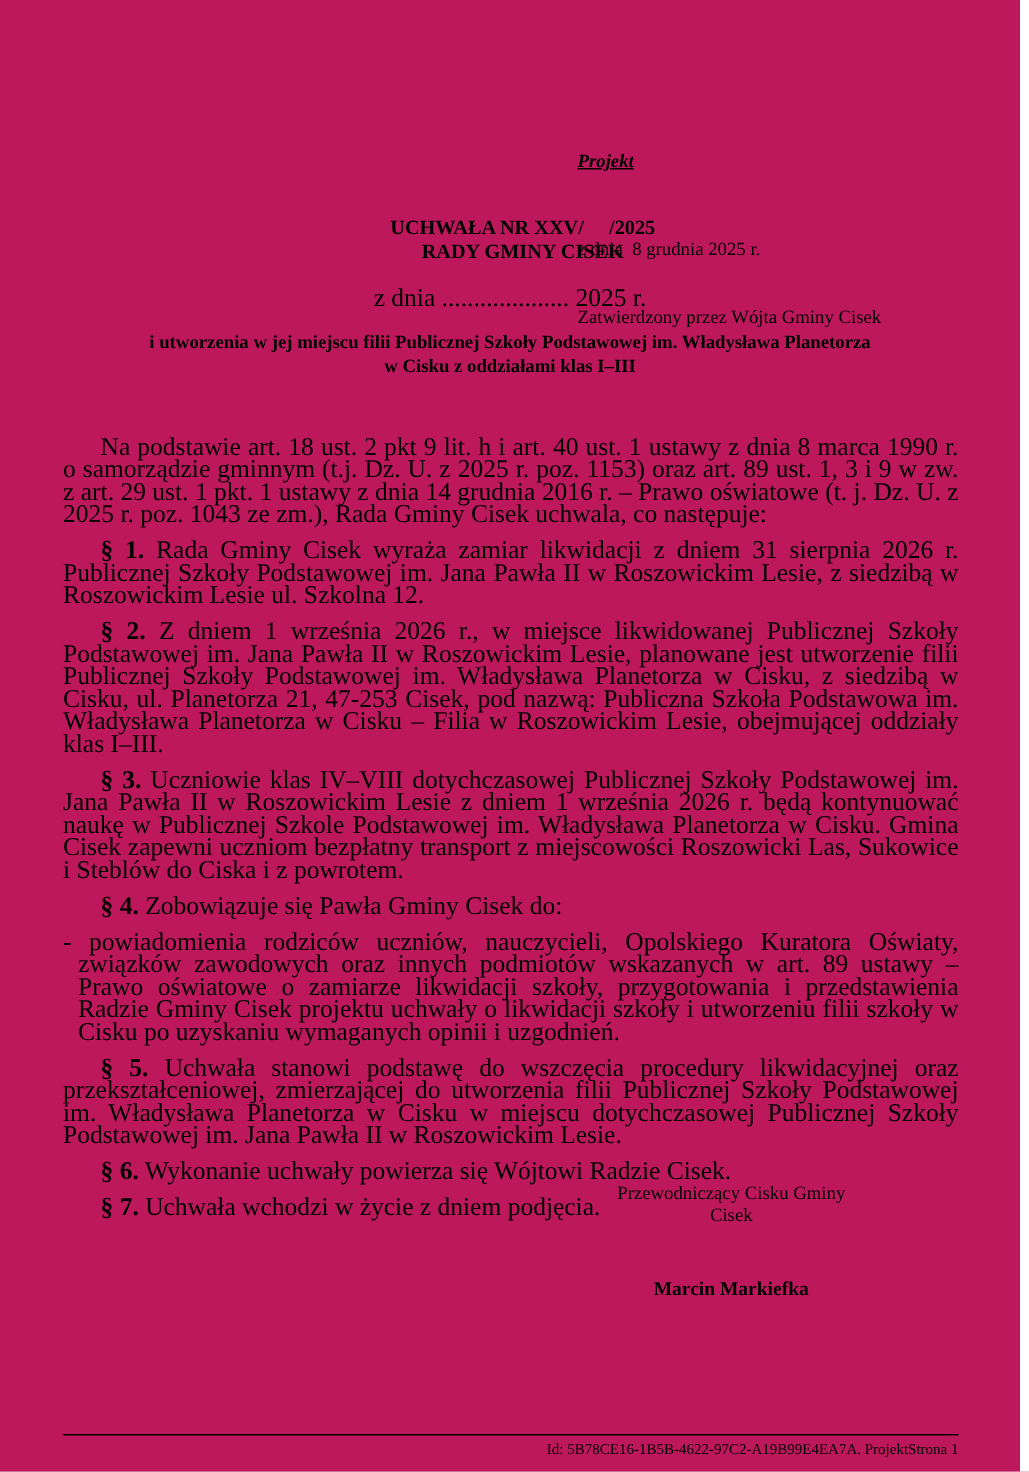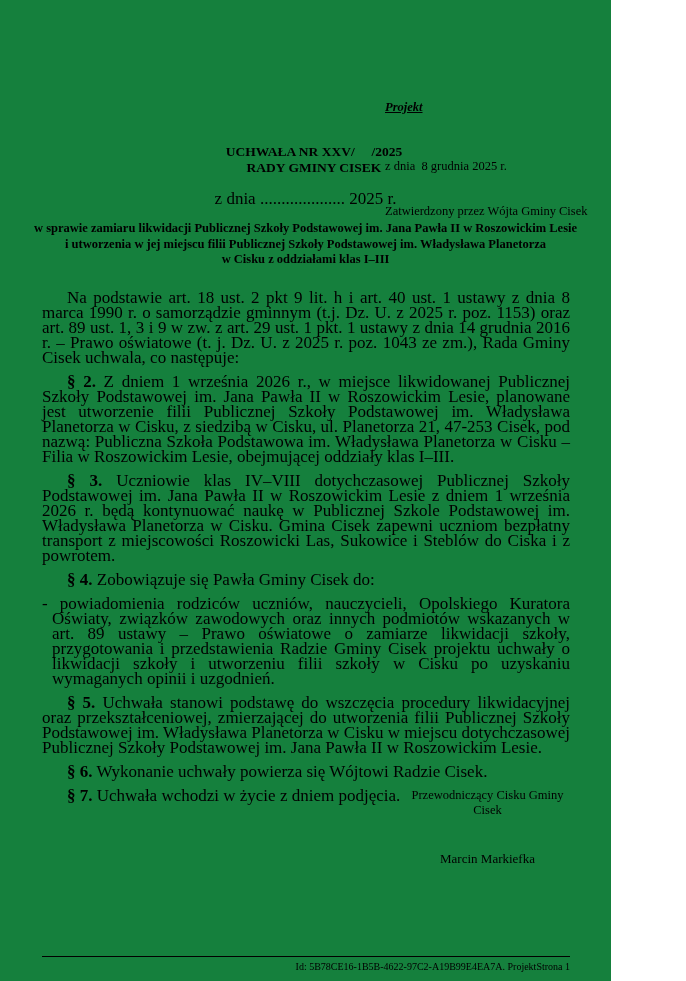--- a/index.html
+++ b/index.html
@@ -3,21 +3,21 @@
 <meta charset="utf-8">
 <style>
   html, body { margin: 0; padding: 0; background: #ffffff; }
   body {
     width: 686px; height: 981px;
     font-family: "Liberation Serif", "DejaVu Serif", serif;
     color: #000000;
     position: relative;
     overflow: hidden;
   }
-  .page { position: relative; width: 576px; height: 981px; background: #15803d; padding-left: 35px; }
+  .page { position: relative; width: 680px; height: 981px; background: #be185d; }
 
   
   .header-right {
     position: absolute; left: 385px; top: 70px;
     font-size: 12.5px; line-height: 15px; white-space: pre;
   }
   .draft-label {
     font-weight: bold; font-style: italic; text-decoration: underline;
     margin-bottom: 14px;
   }
@@ -52,21 +52,21 @@
   .b { font-weight: bold; }
   .list-item { padding-left: 10px; text-indent: -10px; margin-top: -3px; }
 
   
   .sig-block {
     position: absolute; left: 345px; top: 788px; width: 285px;
     text-align: center; font-size: 12.5px; line-height: 15px;
   }
   .sig-name {
     position: absolute; left: 345px; top: 851px; width: 285px;
-    text-align: center; font-size: 13px; font-weight: normal;
+    text-align: center; font-size: 13px; font-weight: bold;
   }
 
   
   .footer-rule {
     position: absolute; left: 42px; right: 41px; top: 956px;
     border-top: 1.5px solid #000000; height: 0;
   }
   .footer-text {
     position: absolute; left: 42px; right: 41px; top: 961px;
     font-size: 10px; line-height: 12px;
@@ -85,28 +85,28 @@
   </div>
 
   <div class="res-heading">
     <div class="res-no">UCHWAŁA NR XXV/     /2025</div>
     <div>RADY GMINY CISEK</div>
   </div>
 
   <div class="res-date">z dnia .................... 2025 r.</div>
 
   <div class="subject">
-    <div>w sprawie zamiaru likwidacji Publicznej Szkoły Podstawowej im. Jana Pawła II w Roszowickim Lesie</div>
     <div>i utworzenia w jej miejscu filii Publicznej Szkoły Podstawowej im. Władysława Planetorza</div>
     <div>w Cisku z oddziałami klas I–III</div>
   </div>
 
   <div class="content">
     <p class="indent">Na podstawie art. 18 ust. 2 pkt 9 lit. h i art. 40 ust. 1 ustawy z dnia 8 marca 1990 r. o samorządzie gminnym (t.j. Dz. U. z 2025 r. poz. 1153) oraz art. 89 ust. 1, 3 i 9 w zw. z art. 29 ust. 1 pkt. 1 ustawy z dnia 14 grudnia 2016 r. – Prawo oświatowe (t. j. Dz. U. z 2025 r. poz. 1043 ze zm.), Rada Gminy Cisek uchwala, co następuje:</p>
 
+    <p class="indent"><span class="b">§ 1.</span> <span>Rada Gminy Cisek wyraża zamiar likwidacji z dniem 31 sierpnia 2026 r. Publicznej Szkoły Podstawowej im. Jana Pawła II w Roszowickim Lesie, z siedzibą w Roszowickim Lesie ul. Szkolna 12.</span></p>
 
     <p class="indent"><span class="b">§ 2.</span> <span>Z dniem 1 września 2026 r., w miejsce likwidowanej Publicznej Szkoły Podstawowej im. Jana Pawła II w Roszowickim Lesie, planowane jest utworzenie filii Publicznej Szkoły Podstawowej im. Władysława Planetorza w Cisku, z siedzibą w Cisku, ul. Planetorza 21, 47-253 Cisek, pod nazwą: Publiczna Szkoła Podstawowa im. Władysława Planetorza w Cisku – Filia w Roszowickim Lesie, obejmującej oddziały klas I–III.</span></p>
 
     <p class="indent"><span class="b">§ 3.</span> <span>Uczniowie klas IV–VIII dotychczasowej Publicznej Szkoły Podstawowej im. Jana Pawła II w Roszowickim Lesie z dniem 1 września 2026 r. będą kontynuować naukę w Publicznej Szkole Podstawowej im. Władysława Planetorza w Cisku. Gmina Cisek zapewni uczniom bezpłatny transport z miejscowości Roszowicki Las, Sukowice i Steblów do Ciska i z powrotem.</span></p>
 
     <p class="indent"><span class="b">§ 4.</span> <span>Zobowiązuje się Pawła Gminy Cisek do:</span></p>
 
     <p class="list-item">- powiadomienia rodziców uczniów, nauczycieli, Opolskiego Kuratora Oświaty, związków zawodowych oraz innych podmiotów wskazanych w art. 89 ustawy – Prawo oświatowe o zamiarze likwidacji szkoły, przygotowania i przedstawienia Radzie Gminy Cisek projektu uchwały o likwidacji szkoły i utworzeniu filii szkoły w Cisku po uzyskaniu wymaganych opinii i uzgodnień.</p>
 
     <p class="indent"><span class="b">§ 5.</span> <span>Uchwała stanowi podstawę do wszczęcia procedury likwidacyjnej oraz przekształceniowej, zmierzającej do utworzenia filii Publicznej Szkoły Podstawowej im. Władysława Planetorza w Cisku w miejscu dotychczasowej Publicznej Szkoły Podstawowej im. Jana Pawła II w Roszowickim Lesie.</span></p>

